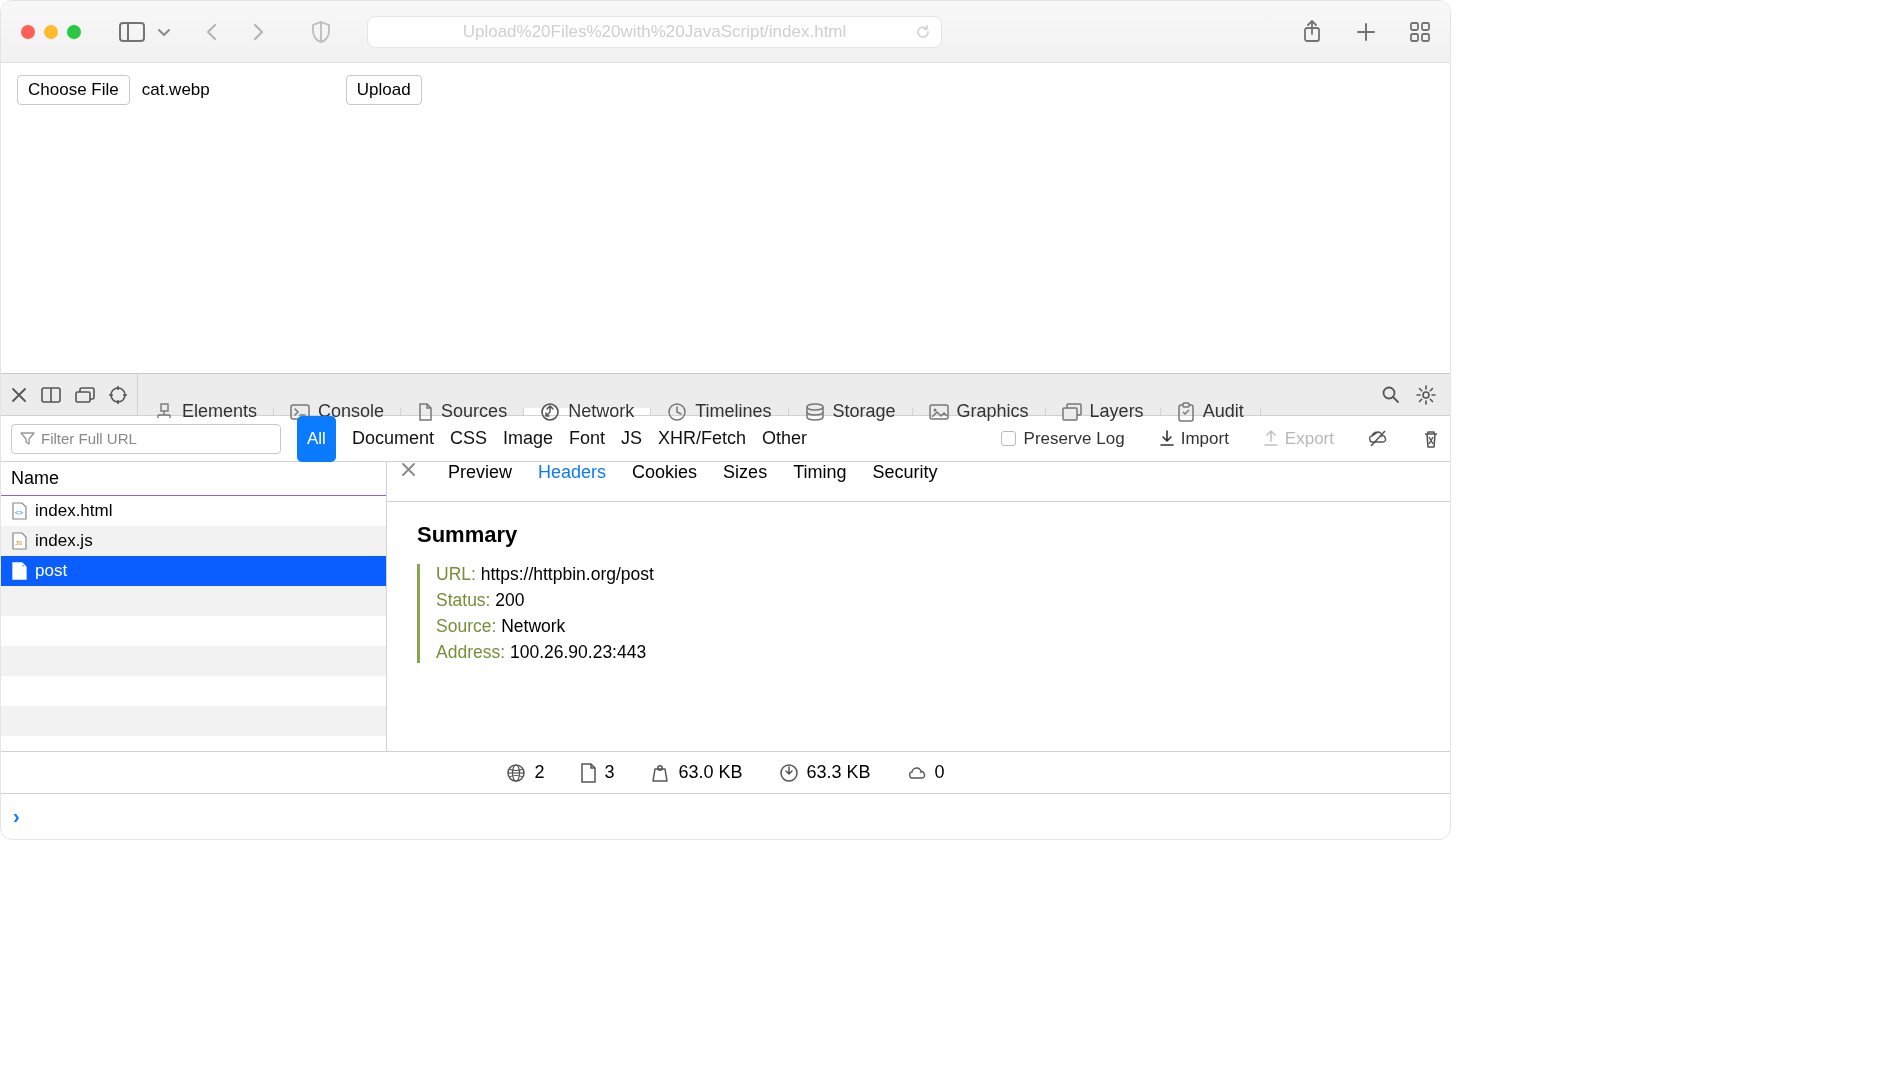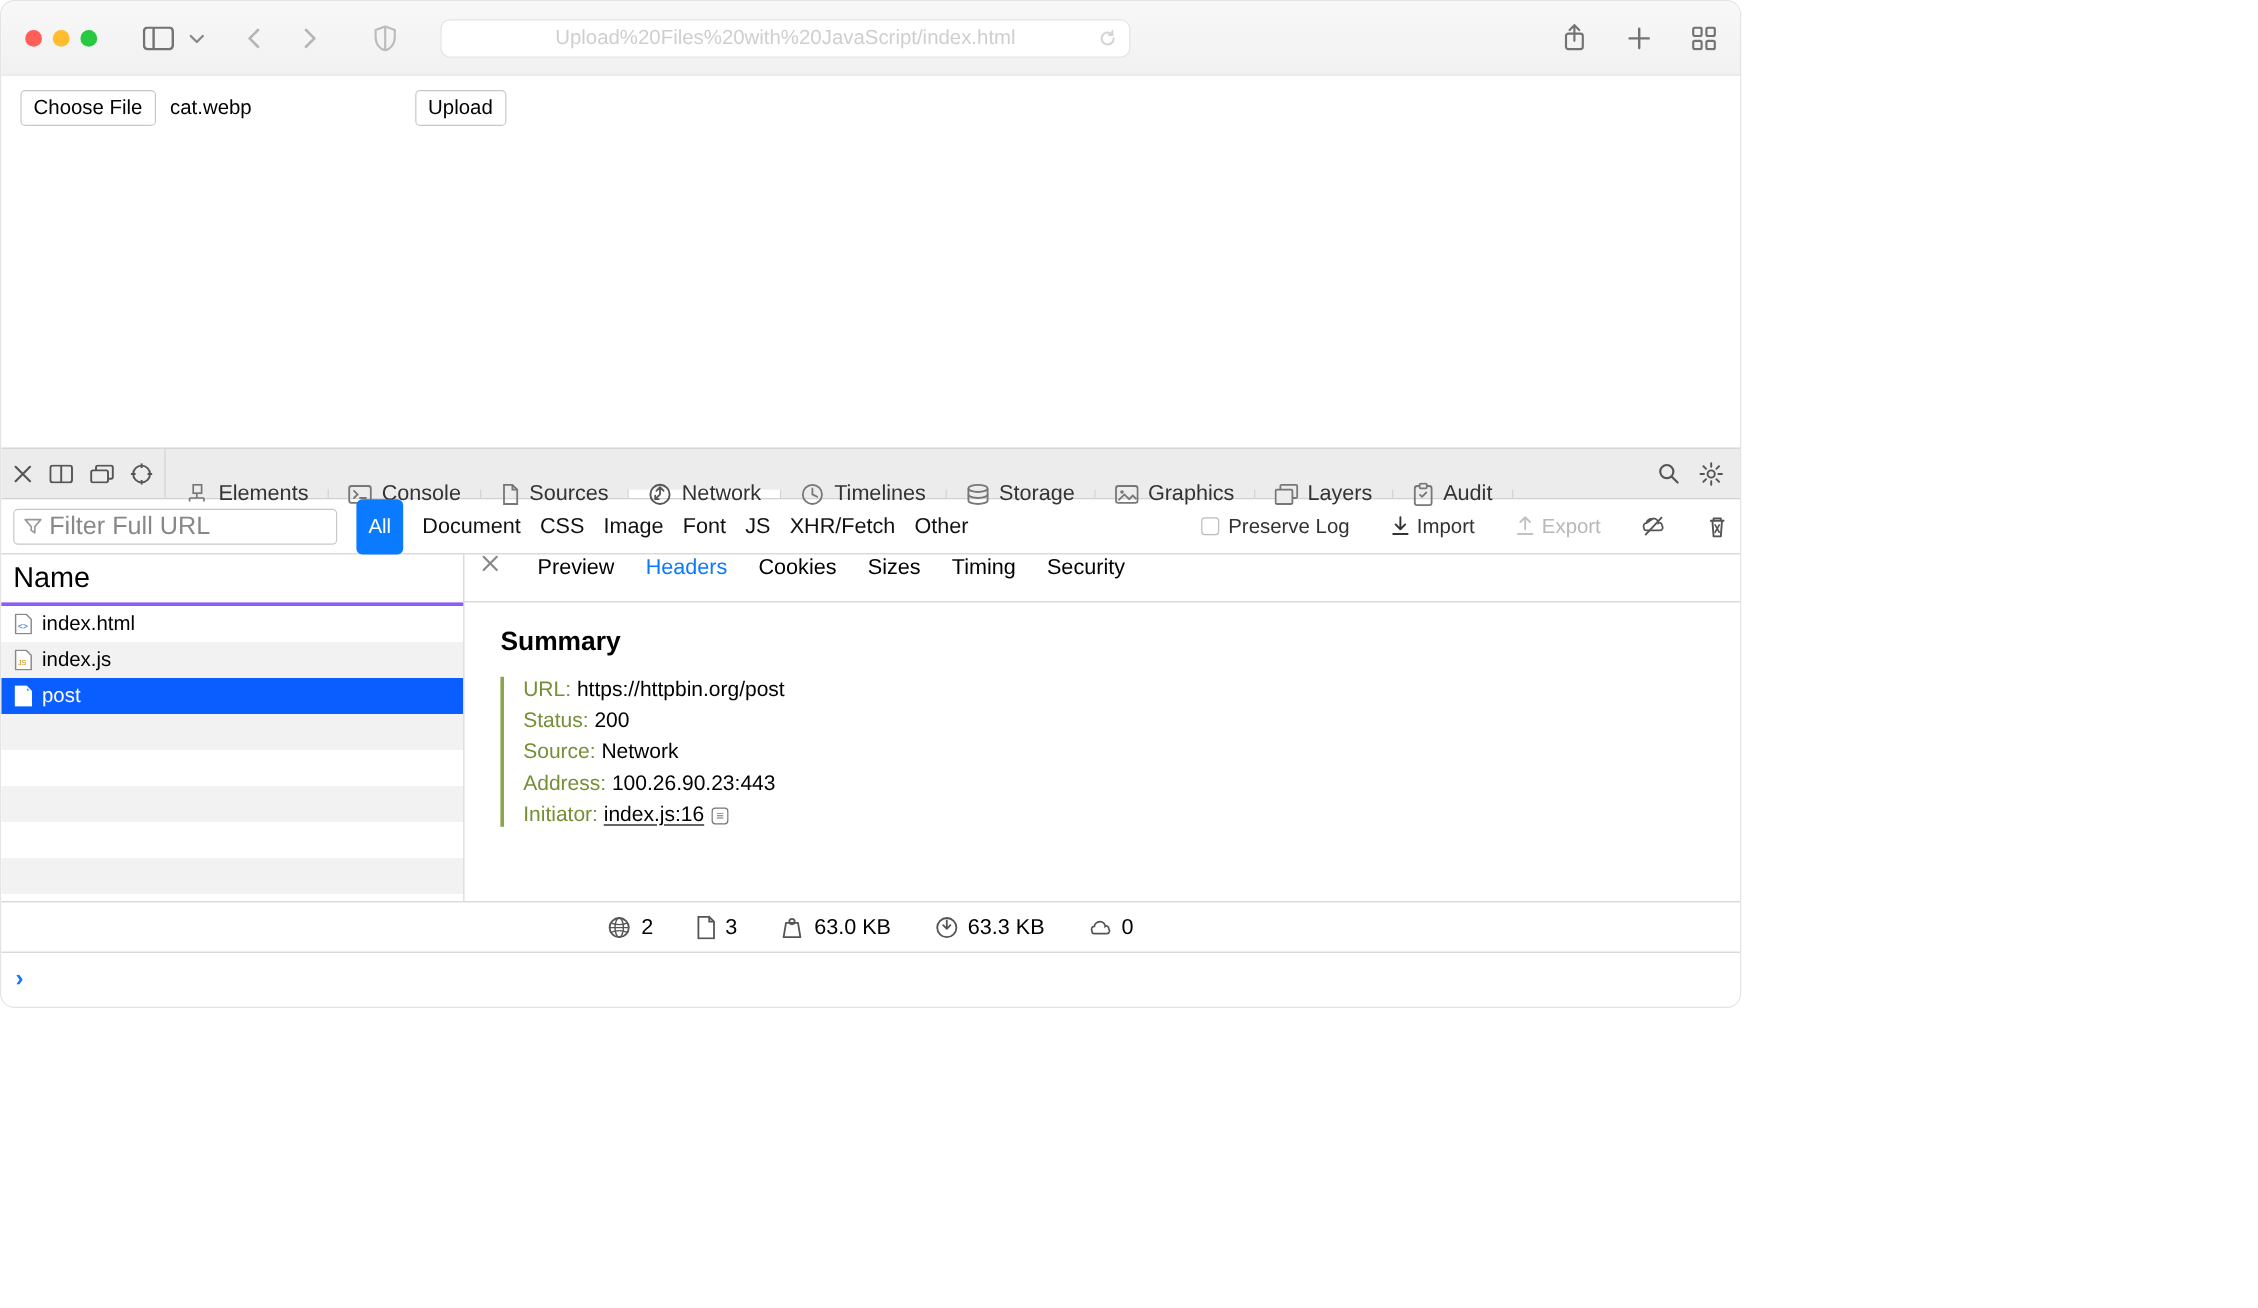--- a/index.html
+++ b/index.html
@@ -30,30 +30,30 @@
   
   
   .devtools { flex: 1; display: flex; flex-direction: column; border-top: 1px solid #c9c9c9; }
   .dt-tabs { height: 42px; background: #ececec; border-bottom: 1px solid #d2d2d2; display: flex; align-items: stretch; }
   .dt-left-icons { display: flex; align-items: center; padding: 0 10px; gap: 14px; border-right: 1px solid #d2d2d2;}
   .dt-tab { display: flex; align-items: center; gap: 8px; padding: 0 16px; font-size: 18px; color: #333; border-right: 1px solid #d2d2d2; cursor: default; margin-top: 34px;}
   .dt-tab.active { background: #fff; }
   .dt-right-icons { margin-left: auto; display: flex; align-items: center; gap: 16px; padding: 0 14px;}
   
   .dt-filterbar { height: 46px; border-bottom: 1px solid #d2d2d2; display: flex; align-items: center; padding: 0 10px; gap: 16px;}
-  .filter-input { width: 270px; height: 30px; border: 1px solid #c8c8c8; border-radius: 4px; display: flex; align-items: center; padding: 0 8px; gap: 6px; color: #888; font-size: 21px;}
+  .filter-input { width: 270px; height: 30px; border: 1px solid #c8c8c8; border-radius: 4px; display: flex; align-items: center; padding: 0 8px; gap: 6px; color: #888; font-size: 15px;}
   .pill { background: #0a7aff; color: #fff; border-radius: 5px; padding: 13px 10px; font-size: 17px;}
   .filter-item { font-size: 18px; color: #111; }
   .filterbar-right { margin-left: auto; display: flex; align-items: center; gap: 34px; color: #333;}
   .checkbox { width: 15px; height: 15px; border: 1.5px solid #bbb; border-radius: 3px; display:inline-block;}
   .muted { color: #b8b8b8; }
   
   .dt-body { flex: 1; display: flex; min-height: 0;}
   .requests { width: 386px; border-right: 1px solid #d2d2d2; display: flex; flex-direction: column;}
-  .req-header { padding: 6px 10px; font-size: 24px; border-bottom: 3px solid #8b5cf6; font-weight: 500;}
+  .req-header { padding: 6px 10px; font-size: 18px; border-bottom: 1px solid #8b5cf6; font-weight: 500;}
   .req-list { flex: 1; overflow: auto; background: repeating-linear-gradient(#fff 0 30px, #f2f2f2 30px 60px);}
   .req-row { height: 30px; display: flex; align-items: center; gap: 8px; padding: 0 10px; font-size: 17px;}
   .req-row.even { background: #f2f2f2;}
   .req-row.selected { background: #0a5dff; color: #fff;}
   .req-icon { width: 16px; height: 18px; }
   
   .details { flex: 1; display: flex; flex-direction: column;}
   .detail-tabs { height: 40px; border-bottom: 1px solid #d2d2d2; display: flex; align-items: flex-start; gap: 26px; padding: 0 14px; font-size: 18px;}
   .detail-tabs .close { color: #888; margin-right: 6px;}
   .detail-tabs .active { color: #0a7aff;}
@@ -349,21 +349,20 @@
           <span>Timing</span>
           <span>Security</span>
         </div>
         <div class="summary">
           <h2>Summary</h2>
           <div class="summary-block">
             <div class="kv"><span class="k">URL:</span> <span class="v">https://httpbin.org/post</span></div>
             <div class="kv"><span class="k">Status:</span> <span class="v">200</span></div>
             <div class="kv"><span class="k">Source:</span> <span class="v">Network</span></div>
             <div class="kv"><span class="k">Address:</span> <span class="v">100.26.90.23:443</span></div>
-            <div class="kv"><span class="k">Initiator:</span> <span class="v link">index.js:16</span><span class="badge-icon">≡</span></div>
           </div>
         </div>
       </div>
     </div>
 
     <div class="statusbar">
       <div class="stat">
           <svg width="20" height="20">
             <circle cx="10" cy="10" r="8" fill="none" stroke="#555" stroke-width="1.5"></circle>
             <ellipse cx="10" cy="10" rx="3.5" ry="8" fill="none" stroke="#555" stroke-width="1.2"></ellipse>

